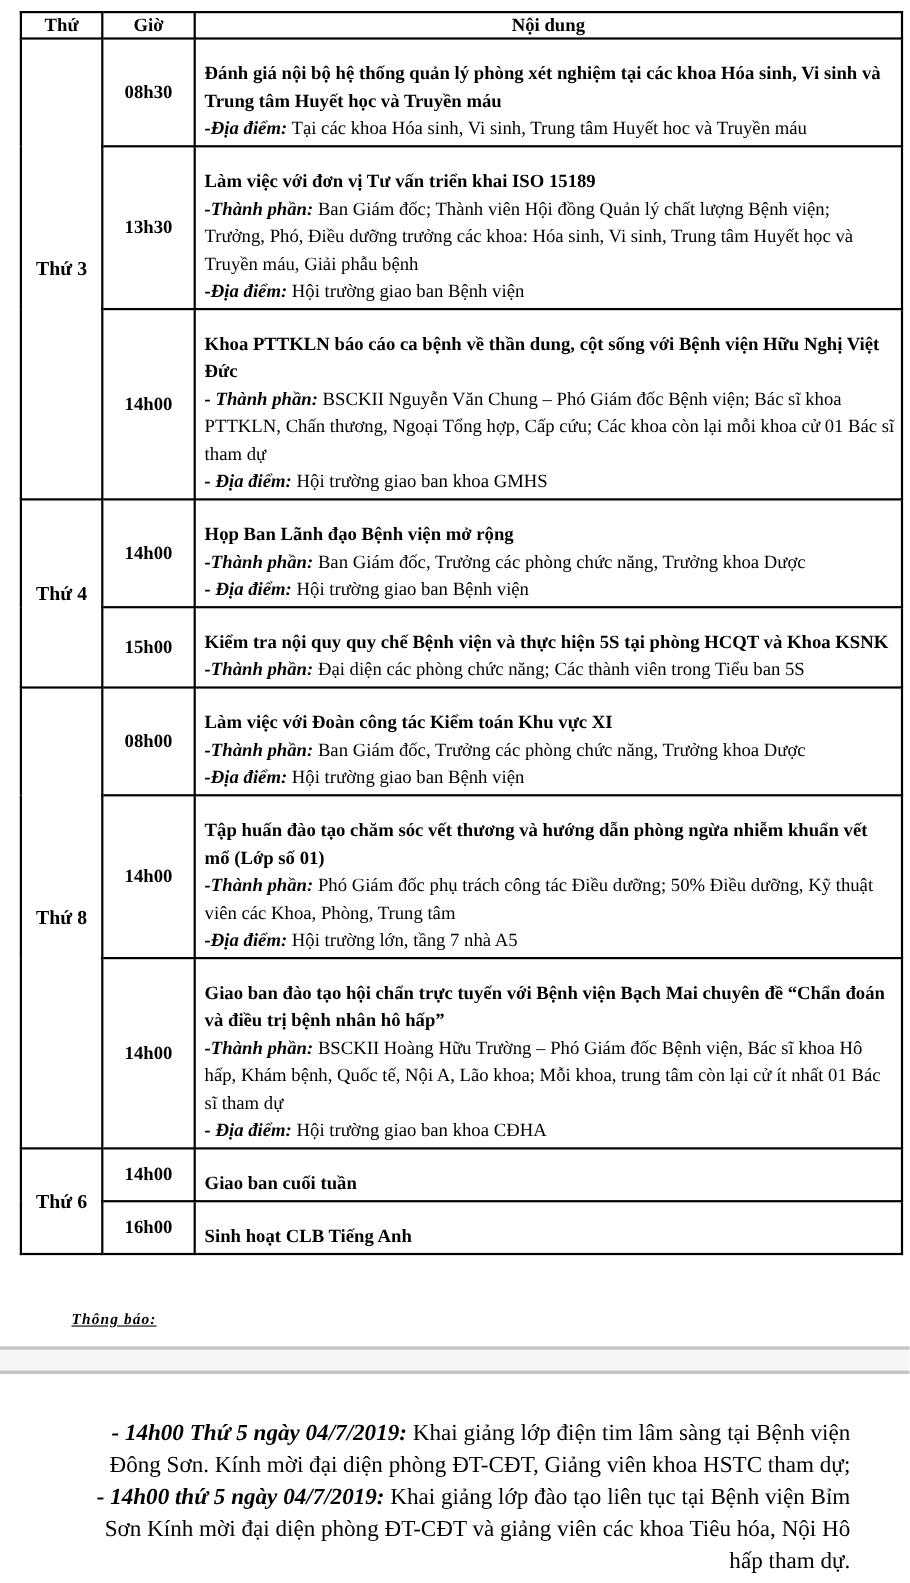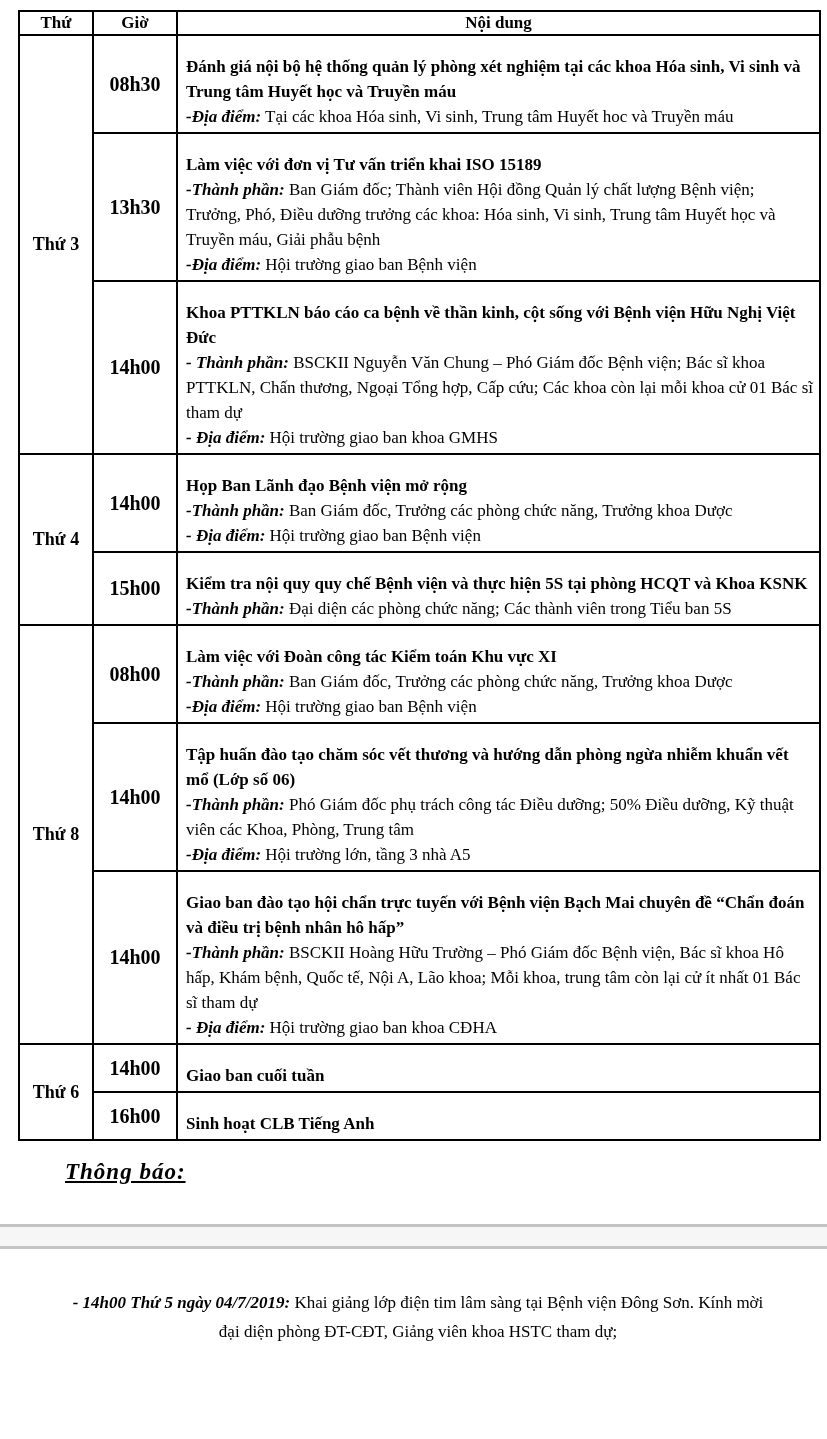--- a/index.html
+++ b/index.html
@@ -43,65 +43,65 @@
     text-align: center;
     vertical-align: middle;
     font-weight: bold;
     font-size: 18px;
     padding: 2px;
   }
   td.time-cell {
     text-align: center;
     vertical-align: middle;
     font-weight: bold;
-    font-size: 20px;
+    font-size: 17px;
     padding: 2px;
   }
   td.content-cell {
     vertical-align: middle;
     font-size: 17px;
     line-height: 25px;
     padding: 3px 6px 3px 8px;
   }
   .event-title {
     font-weight: bold;
     margin-top: 15px;
   }
   .detail-label {
     font-weight: bold;
     font-style: italic;
     font-family: Liberation Serif, serif;
   }
   .notices-heading {
     margin-left: 65px;
-    margin-top: 18px;
-    font-size: 23px;
+    margin-top: 52px;
+    font-size: 14px;
     font-weight: bold;
     font-style: italic;
     text-decoration: underline;
     letter-spacing: 1px;
   }
   .page-break {
     position: absolute;
     left: 0;
     top: 1214px;
     width: 827px;
     height: 19px;
     background: #f6f6f6;
     border-top: 3px solid #c4c4c4;
     border-bottom: 3px solid #c4c4c4;
   }
   .notices {
     position: absolute;
     left: 63px;
     top: 1278px;
     width: 710px;
-    font-size: 17px;
+    font-size: 21px;
     line-height: 29px;
-    text-align: center;
+    text-align: right;
   }
   .notice-item {
     margin: 0;
   }
   .notice-label {
     font-weight: bold;
     font-style: italic;
   }
 </style>
 </head>
@@ -135,21 +135,21 @@
           <td class="time-cell">13h30</td>
           <td class="content-cell">
             <div class="event-title">Làm việc với đơn vị Tư vấn triển khai ISO 15189</div>
             <div class="event-detail"><span class="detail-label">-Thành phần:</span><span> Ban Giám đốc; Thành viên Hội đồng Quản lý chất lượng Bệnh viện; Trưởng, Phó, Điều dưỡng trưởng các khoa: Hóa sinh, Vi sinh, Trung tâm Huyết học và Truyền máu, Giải phẫu bệnh</span></div>
             <div class="event-detail"><span class="detail-label">-Địa điểm:</span><span> Hội trường giao ban Bệnh viện</span></div>
           </td>
         </tr>
         <tr>
           <td class="time-cell">14h00</td>
           <td class="content-cell">
-            <div class="event-title">Khoa PTTKLN báo cáo ca bệnh về thần kinh, cột sống với Bệnh viện Hữu Nghị Việt Đức</div>
+            <div class="event-title">Khoa PTTKLN báo cáo ca bệnh về thần dung, cột sống với Bệnh viện Hữu Nghị Việt Đức</div>
             <div class="event-detail"><span class="detail-label">- Thành phần:</span><span> BSCKII Nguyễn Văn Chung – Phó Giám đốc Bệnh viện; Bác sĩ khoa PTTKLN, Chấn thương, Ngoại Tổng hợp, Cấp cứu; Các khoa còn lại mỗi khoa cử 01 Bác sĩ tham dự</span></div>
             <div class="event-detail"><span class="detail-label">- Địa điểm:</span><span> Hội trường giao ban khoa GMHS</span></div>
           </td>
         </tr>
         <tr>
           <td class="day-cell" rowspan="2">Thứ 4</td>
           <td class="time-cell">14h00</td>
           <td class="content-cell">
             <div class="event-title">Họp Ban Lãnh đạo Bệnh viện mở rộng</div>
             <div class="event-detail"><span class="detail-label">-Thành phần:</span><span> Ban Giám đốc, Trưởng các phòng chức năng, Trưởng khoa Dược</span></div>
@@ -168,23 +168,23 @@
           <td class="time-cell">08h00</td>
           <td class="content-cell">
             <div class="event-title">Làm việc với Đoàn công tác Kiểm toán Khu vực XI</div>
             <div class="event-detail"><span class="detail-label">-Thành phần:</span><span> Ban Giám đốc, Trưởng các phòng chức năng, Trưởng khoa Dược</span></div>
             <div class="event-detail"><span class="detail-label">-Địa điểm:</span><span> Hội trường giao ban Bệnh viện</span></div>
           </td>
         </tr>
         <tr>
           <td class="time-cell">14h00</td>
           <td class="content-cell">
-            <div class="event-title">Tập huấn đào tạo chăm sóc vết thương và hướng dẫn phòng ngừa nhiễm khuẩn vết mổ (Lớp số 06)</div>
+            <div class="event-title">Tập huấn đào tạo chăm sóc vết thương và hướng dẫn phòng ngừa nhiễm khuẩn vết mổ (Lớp số 01)</div>
             <div class="event-detail"><span class="detail-label">-Thành phần:</span><span> Phó Giám đốc phụ trách công tác Điều dưỡng; 50% Điều dưỡng, Kỹ thuật viên các Khoa, Phòng, Trung tâm</span></div>
-            <div class="event-detail"><span class="detail-label">-Địa điểm:</span><span> Hội trường lớn, tầng 3 nhà A5</span></div>
+            <div class="event-detail"><span class="detail-label">-Địa điểm:</span><span> Hội trường lớn, tầng 7 nhà A5</span></div>
           </td>
         </tr>
         <tr>
           <td class="time-cell">14h00</td>
           <td class="content-cell">
             <div class="event-title">Giao ban đào tạo hội chẩn trực tuyến với Bệnh viện Bạch Mai chuyên đề “Chẩn đoán và điều trị bệnh nhân hô hấp”</div>
             <div class="event-detail"><span class="detail-label">-Thành phần:</span><span> BSCKII Hoàng Hữu Trường – Phó Giám đốc Bệnh viện, Bác sĩ khoa Hô hấp, Khám bệnh, Quốc tế, Nội A, Lão khoa; Mỗi khoa, trung tâm còn lại cử ít nhất 01 Bác sĩ tham dự</span></div>
             <div class="event-detail"><span class="detail-label">- Địa điểm:</span><span> Hội trường giao ban khoa CĐHA</span></div>
           </td>
         </tr>
@@ -203,15 +203,16 @@
         </tr>
       </tbody>
   </table>
 
   <div class="notices-heading">Thông báo:</div>
 
   <div class="page-break"></div>
 
   <div class="notices">
       <p class="notice-item"><span class="notice-label">- 14h00 Thứ 5 ngày 04/7/2019:</span><span> Khai giảng lớp điện tim lâm sàng tại Bệnh viện Đông Sơn. Kính mời đại diện phòng ĐT-CĐT, Giảng viên khoa HSTC tham dự;</span></p>
+      <p class="notice-item"><span class="notice-label">- 14h00 thứ 5 ngày 04/7/2019:</span><span> Khai giảng lớp đào tạo liên tục tại Bệnh viện Bỉm Sơn Kính mời đại diện phòng ĐT-CĐT và giảng viên các khoa Tiêu hóa, Nội Hô hấp tham dự.</span></p>
     </div>
 
 </div>
 
 </body></html>

